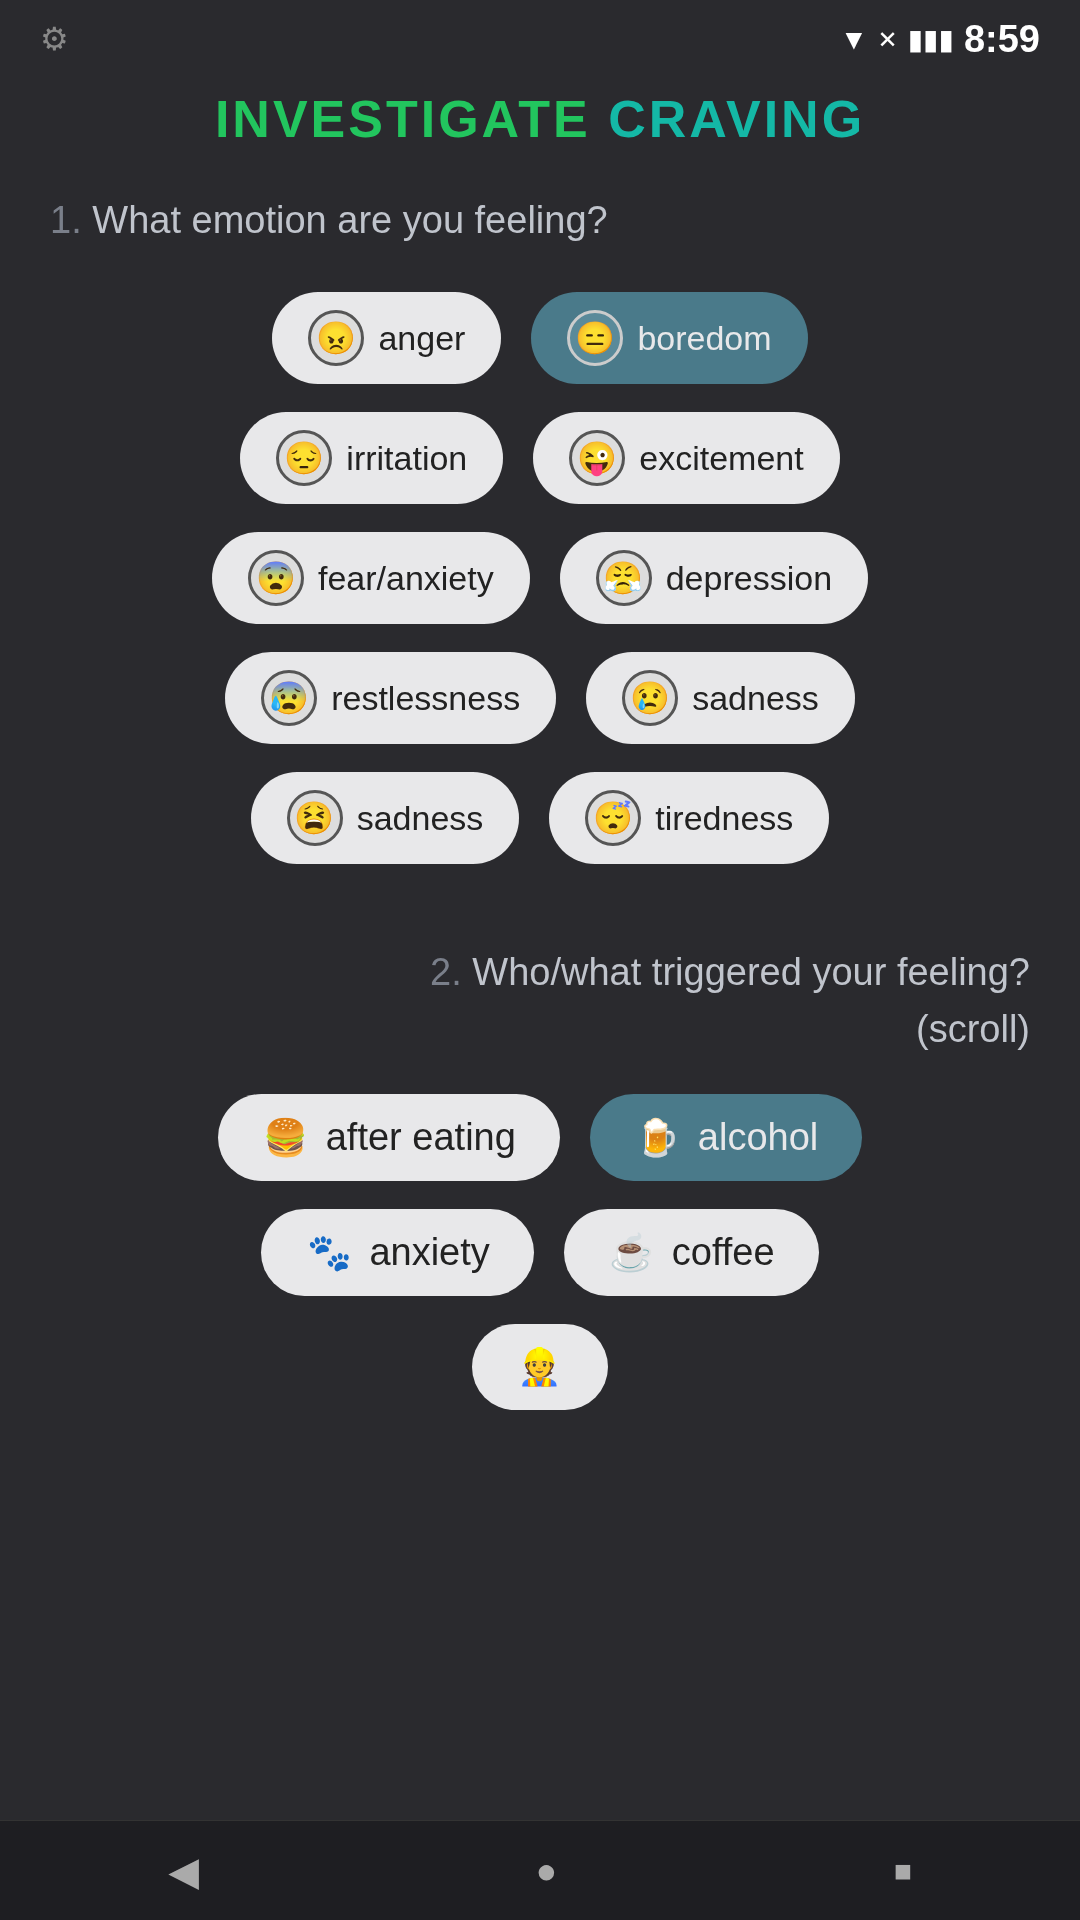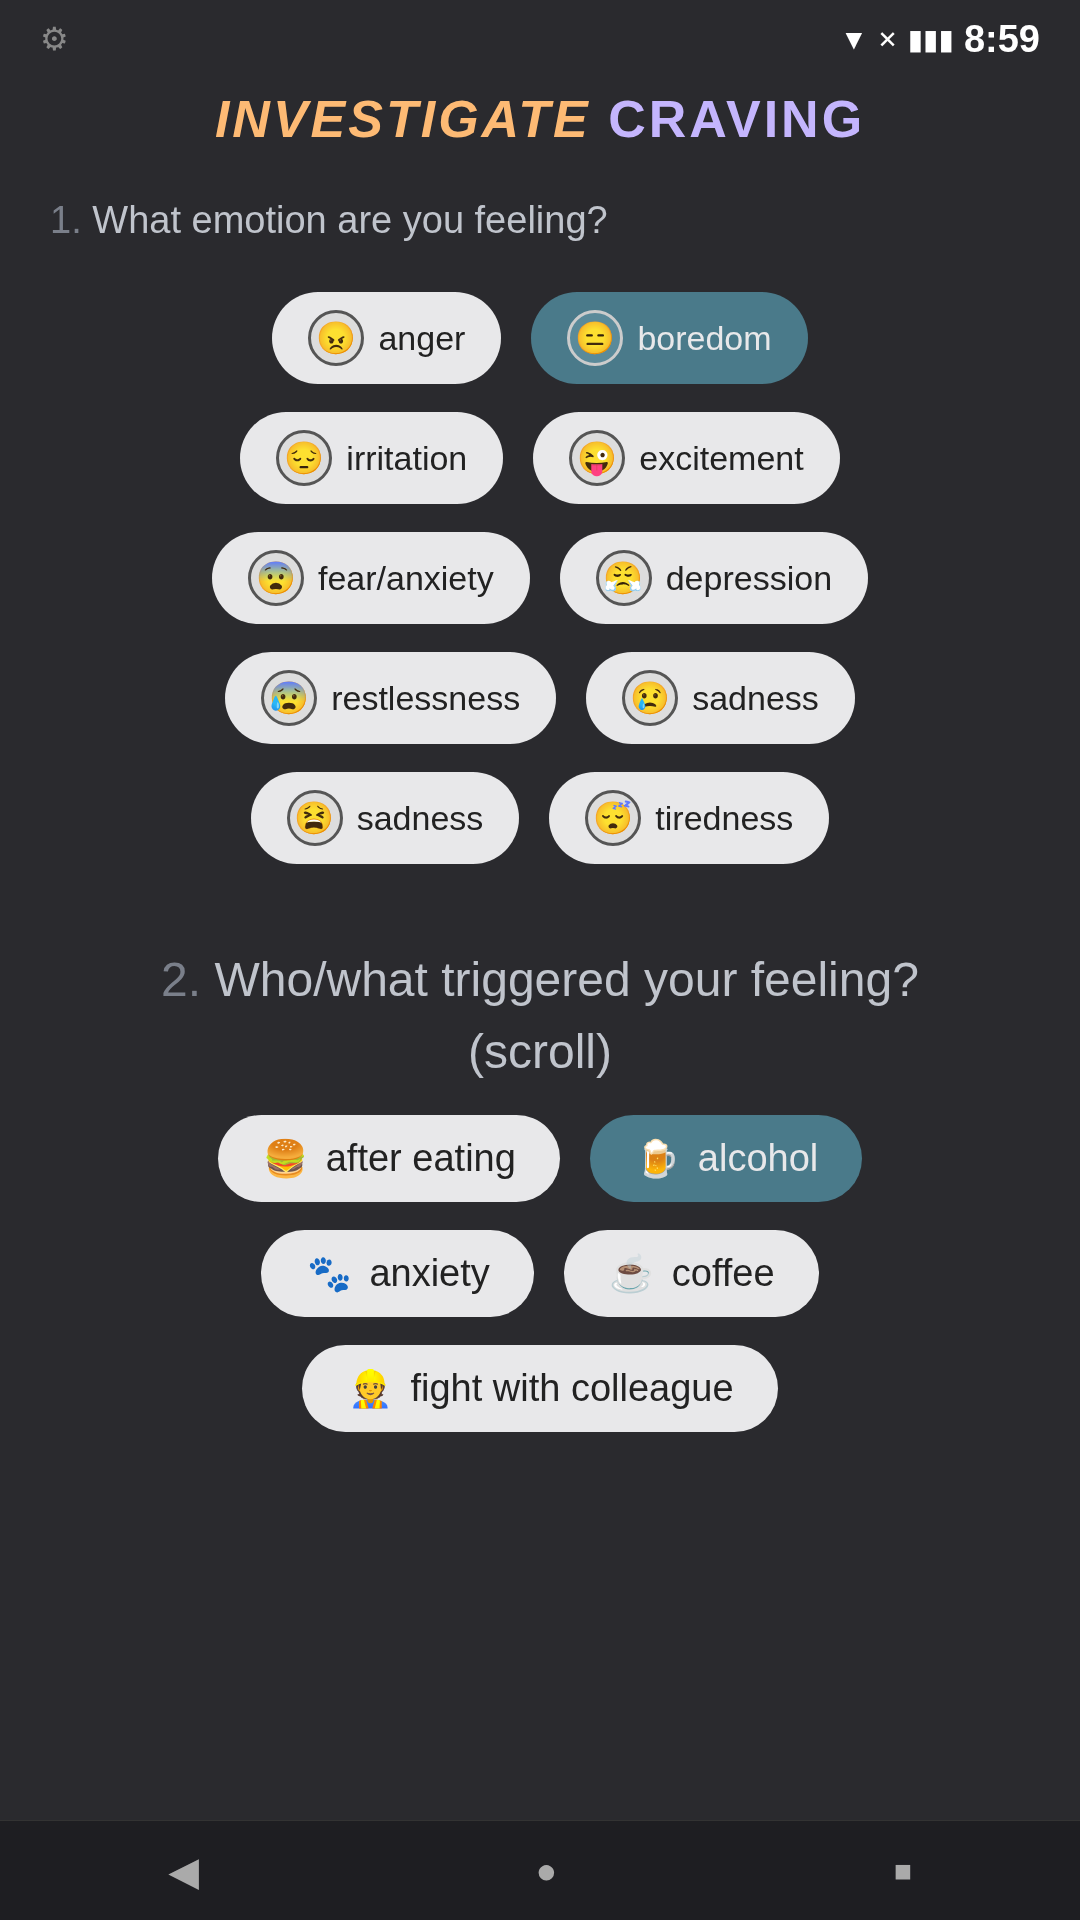--- a/index.html
+++ b/index.html
@@ -42,22 +42,22 @@
       padding: 20px 50px 40px;
     }
 
     .page-title {
       text-align: center;
       font-size: 52px;
       font-weight: bold;
       letter-spacing: 3px;
       margin-bottom: 50px;
     }
-    .title-investigate { color: #fdba74; font-style: italic; }
-    .title-craving { color: #c4b5fd; }
+    .title-investigate { color: #22c55e; }
+    .title-craving { color: #14b8a6; }
 
     .question {
       font-size: 38px;
       color: #c0c4cc;
       margin-bottom: 50px;
       text-align: left;
     }
     .question-num { color: #7a7f8a; }
 
     
@@ -117,25 +117,25 @@
       background: #5a8a9a;
       color: #eee;
     }
 
     
     .section2 {
       margin-top: 60px;
     }
 
     .question2 {
-      font-size: 48px;
+      font-size: 38px;
       color: #c0c4cc;
-      text-align: center;
+      text-align: right;
       line-height: 1.5;
-      margin-bottom: 27px;
+      margin-bottom: 36px;
     }
 
     .trigger-grid {
       display: flex;
       flex-direction: column;
       align-items: center;
       gap: 28px;
     }
 
     .trigger-row {
@@ -318,21 +318,20 @@
         </button>
         <button class="trigger-btn">
           <span class="trigger-icon">☕</span>
           <span>coffee</span>
         </button>
       </div>
 
       <div class="trigger-row">
         <button class="trigger-btn">
           <span class="trigger-icon">👷</span>
-          <span>fight with colleague</span>
         </button>
       </div>
 
     </div>
   </div>
 
 </div>
 
 <div class="bottom-nav">
   <button class="nav-btn nav-back">◀</button>

